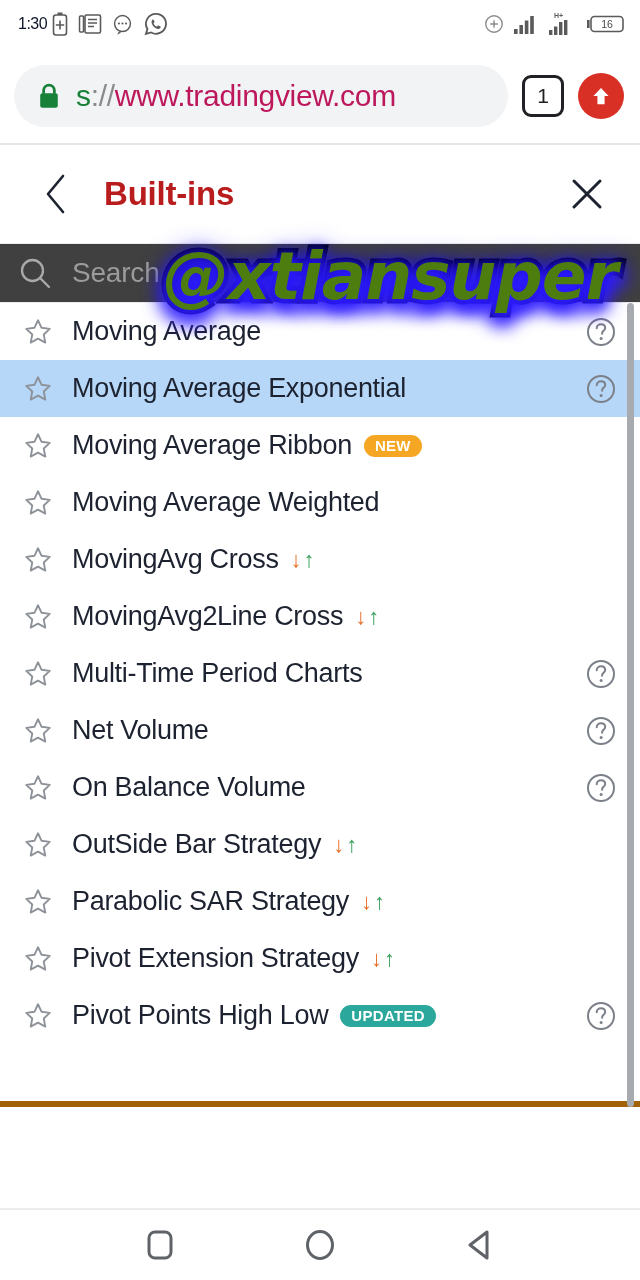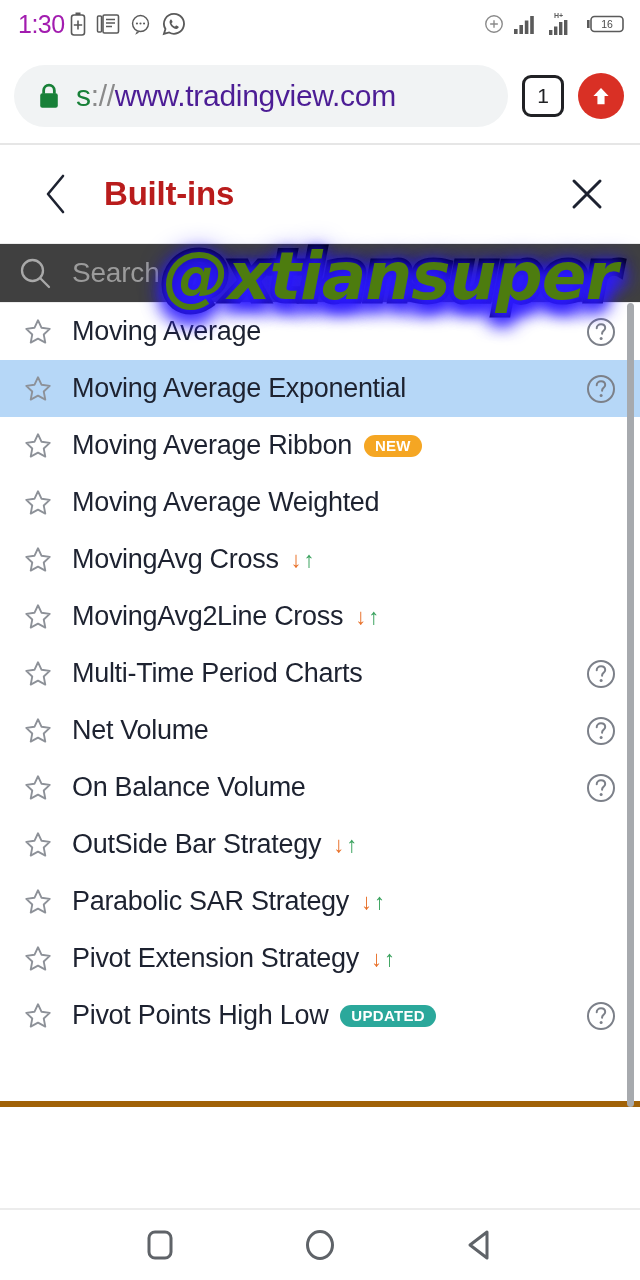--- a/index.html
+++ b/index.html
@@ -14,22 +14,22 @@
   
   .statusbar{
     height:48px;
     display:flex;
     align-items:center;
     padding:0 14px 0 18px;
     background:#ffffff;
     color:#4a4a4a;
   }
   .sb-time{
-    font-size:25px;
-    color:#a21caf;
+    font-size:16px;
+    color:#0f172a;
     letter-spacing:-0.5px;
     margin-right:4px;
   }
   .sb-left-icons{ display:flex; align-items:center; gap:9px; }
   .sb-right{ margin-left:auto; display:flex; align-items:center; gap:9px; }
   .sb-ico{ display:block; }
 
   
   .urlbar-wrap{
     height:95px;
@@ -52,21 +52,21 @@
   }
   .lock-icon{ flex:0 0 auto; }
   .url-text{
     font-size:30px;
     white-space:nowrap;
     letter-spacing:-0.3px;
     overflow:hidden;
   }
   .url-scheme{ color:#188038; }
   .url-sep{ color:#8a8a8a; }
-  .url-host{ color:#4c1d95; }
+  .url-host{ color:#be185d; }
   .tabcount{
     width:42px;height:42px;
     border:3px solid #202124;
     border-radius:9px;
     display:flex;align-items:center;justify-content:center;
     font-size:21px;color:#202124;
     flex:0 0 auto;
   }
   .share-btn{
     width:46px;height:46px;border-radius:50%;

